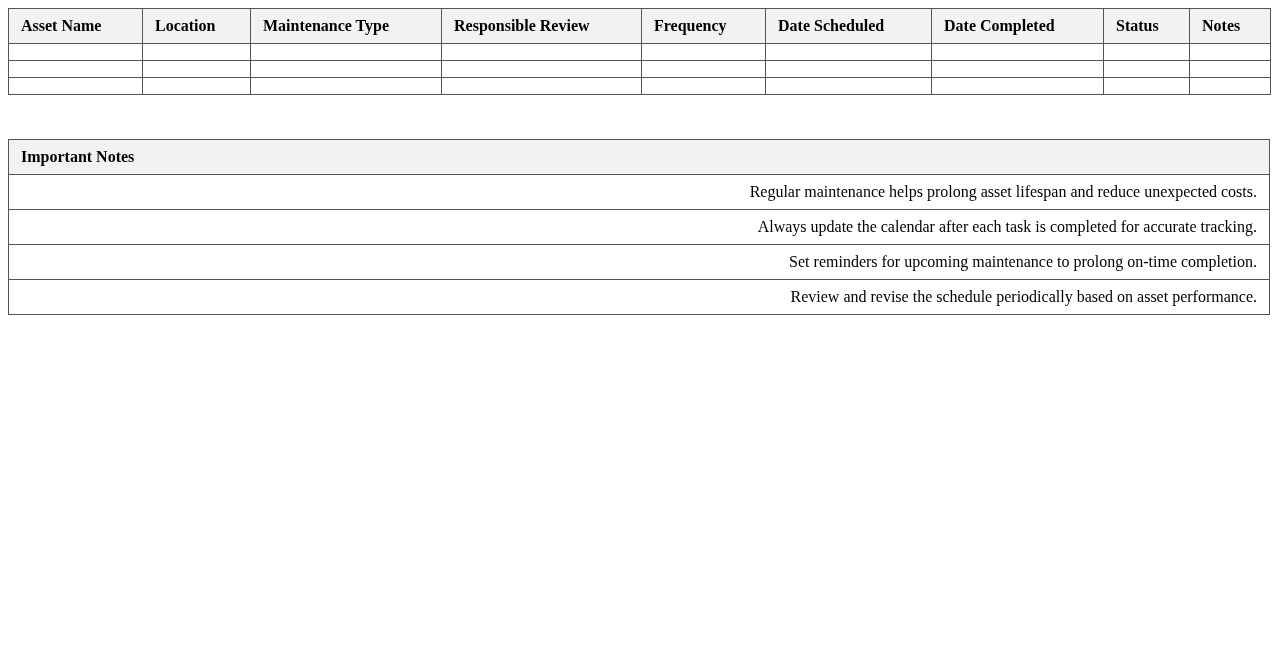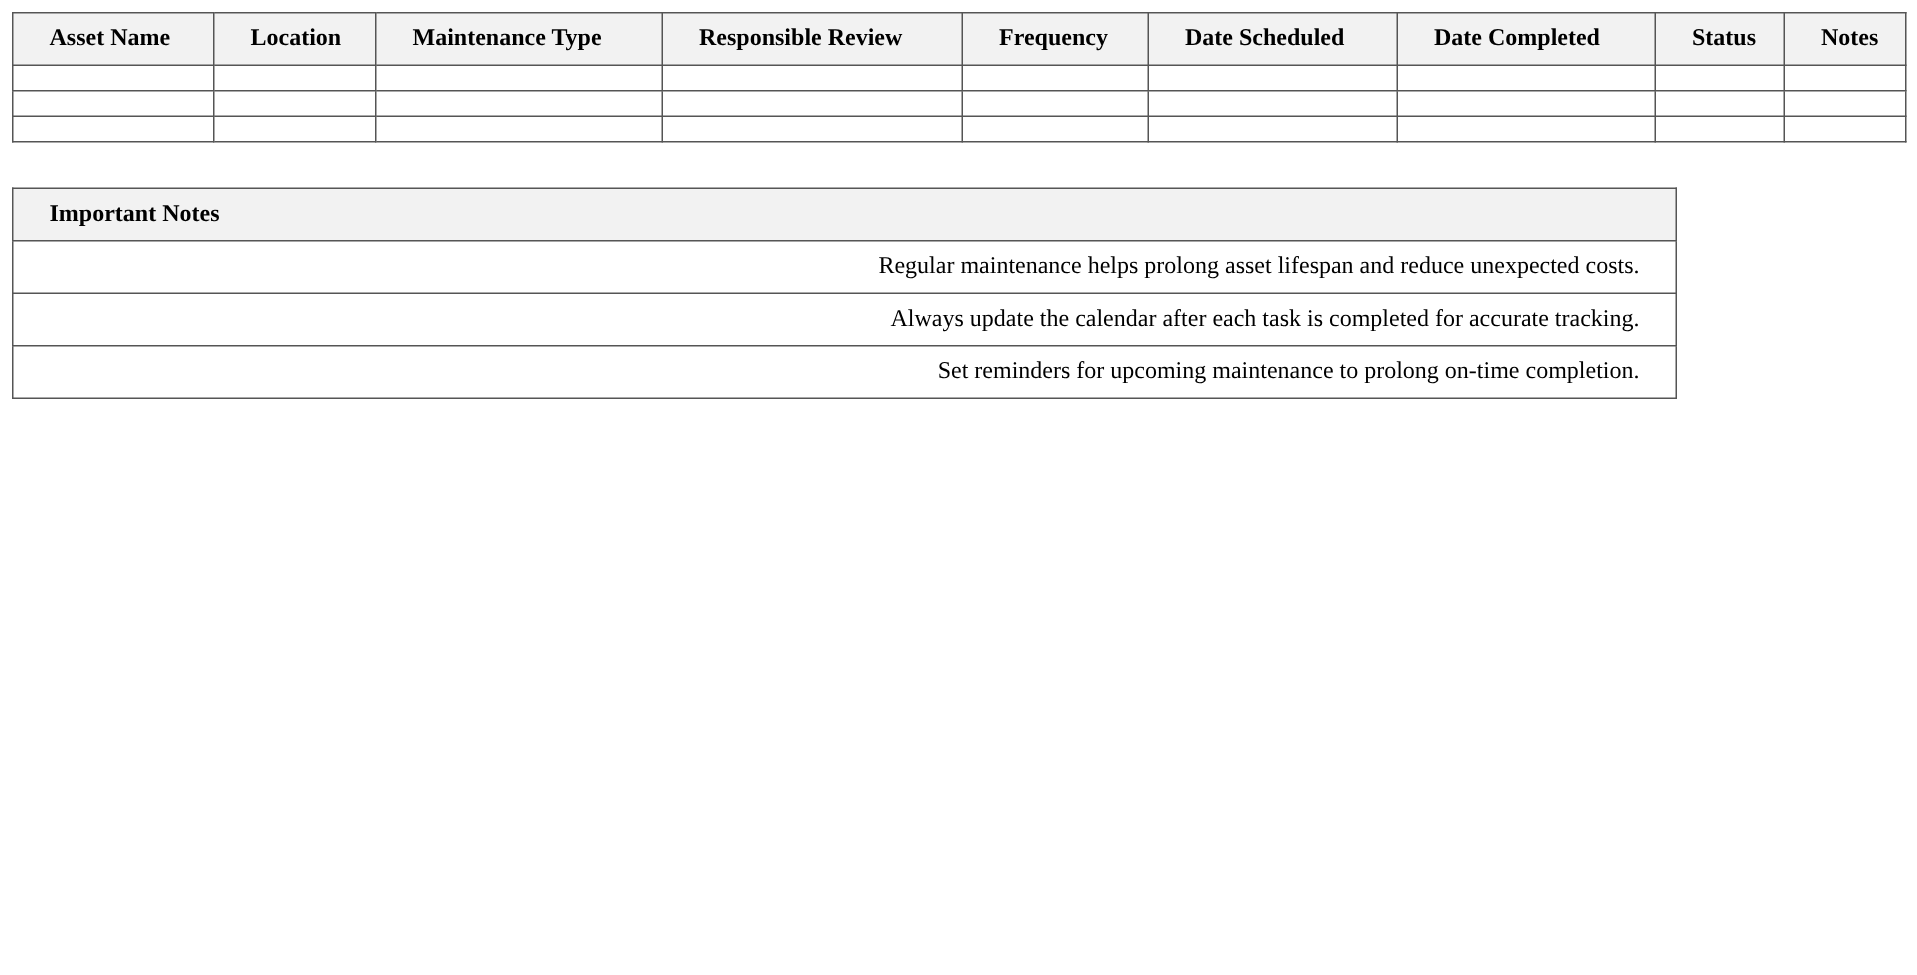--- a/index.html
+++ b/index.html
@@ -1,22 +1,22 @@
 <!DOCTYPE html>
 <html><head>
 <meta charset="utf-8">
 <style>
   html, body { margin: 0; padding: 0; background: #ffffff; }
   body { width: 1278px; height: 650px; font-family: "Liberation Serif", serif; font-size: 16px; color: #000; position: relative; }
   table { border-collapse: collapse; position: absolute; left: 8px; }
-  td, th { border: 1px solid #555555; padding: 0 24px; text-align: left; }
+  td, th { border: 1px solid #555555; padding: 0 12px; text-align: left; }
   #schedule { top: 8px; width: 1262px; table-layout: fixed; }
   #schedule th { background: #f2f2f2; font-weight: bold; height: 34px; }
   #schedule td { height: 16px; }
-  #notes { top: 125px; width: 1110px; }
+  #notes { top: 139px; width: 1262px; }
   #notes th { background: #f2f2f2; font-weight: bold; height: 34px; }
   #notes td { height: 34px; text-align: right; }
 </style>
 </head>
 <body>
 
 <table id="schedule">
   <colgroup>
     <col style="width:134px">
       <col style="width:108px">
@@ -87,14 +87,17 @@
   <tbody>
     <tr>
         <td>Regular maintenance helps prolong asset lifespan and reduce unexpected costs.</td>
       </tr>
     <tr>
         <td>Always update the calendar after each task is completed for accurate tracking.</td>
       </tr>
     <tr>
         <td>Set reminders for upcoming maintenance to prolong on-time completion.</td>
       </tr>
+    <tr>
+        <td>Review and revise the schedule periodically based on asset performance.</td>
+      </tr>
   </tbody>
 </table>
 
 </body></html>

